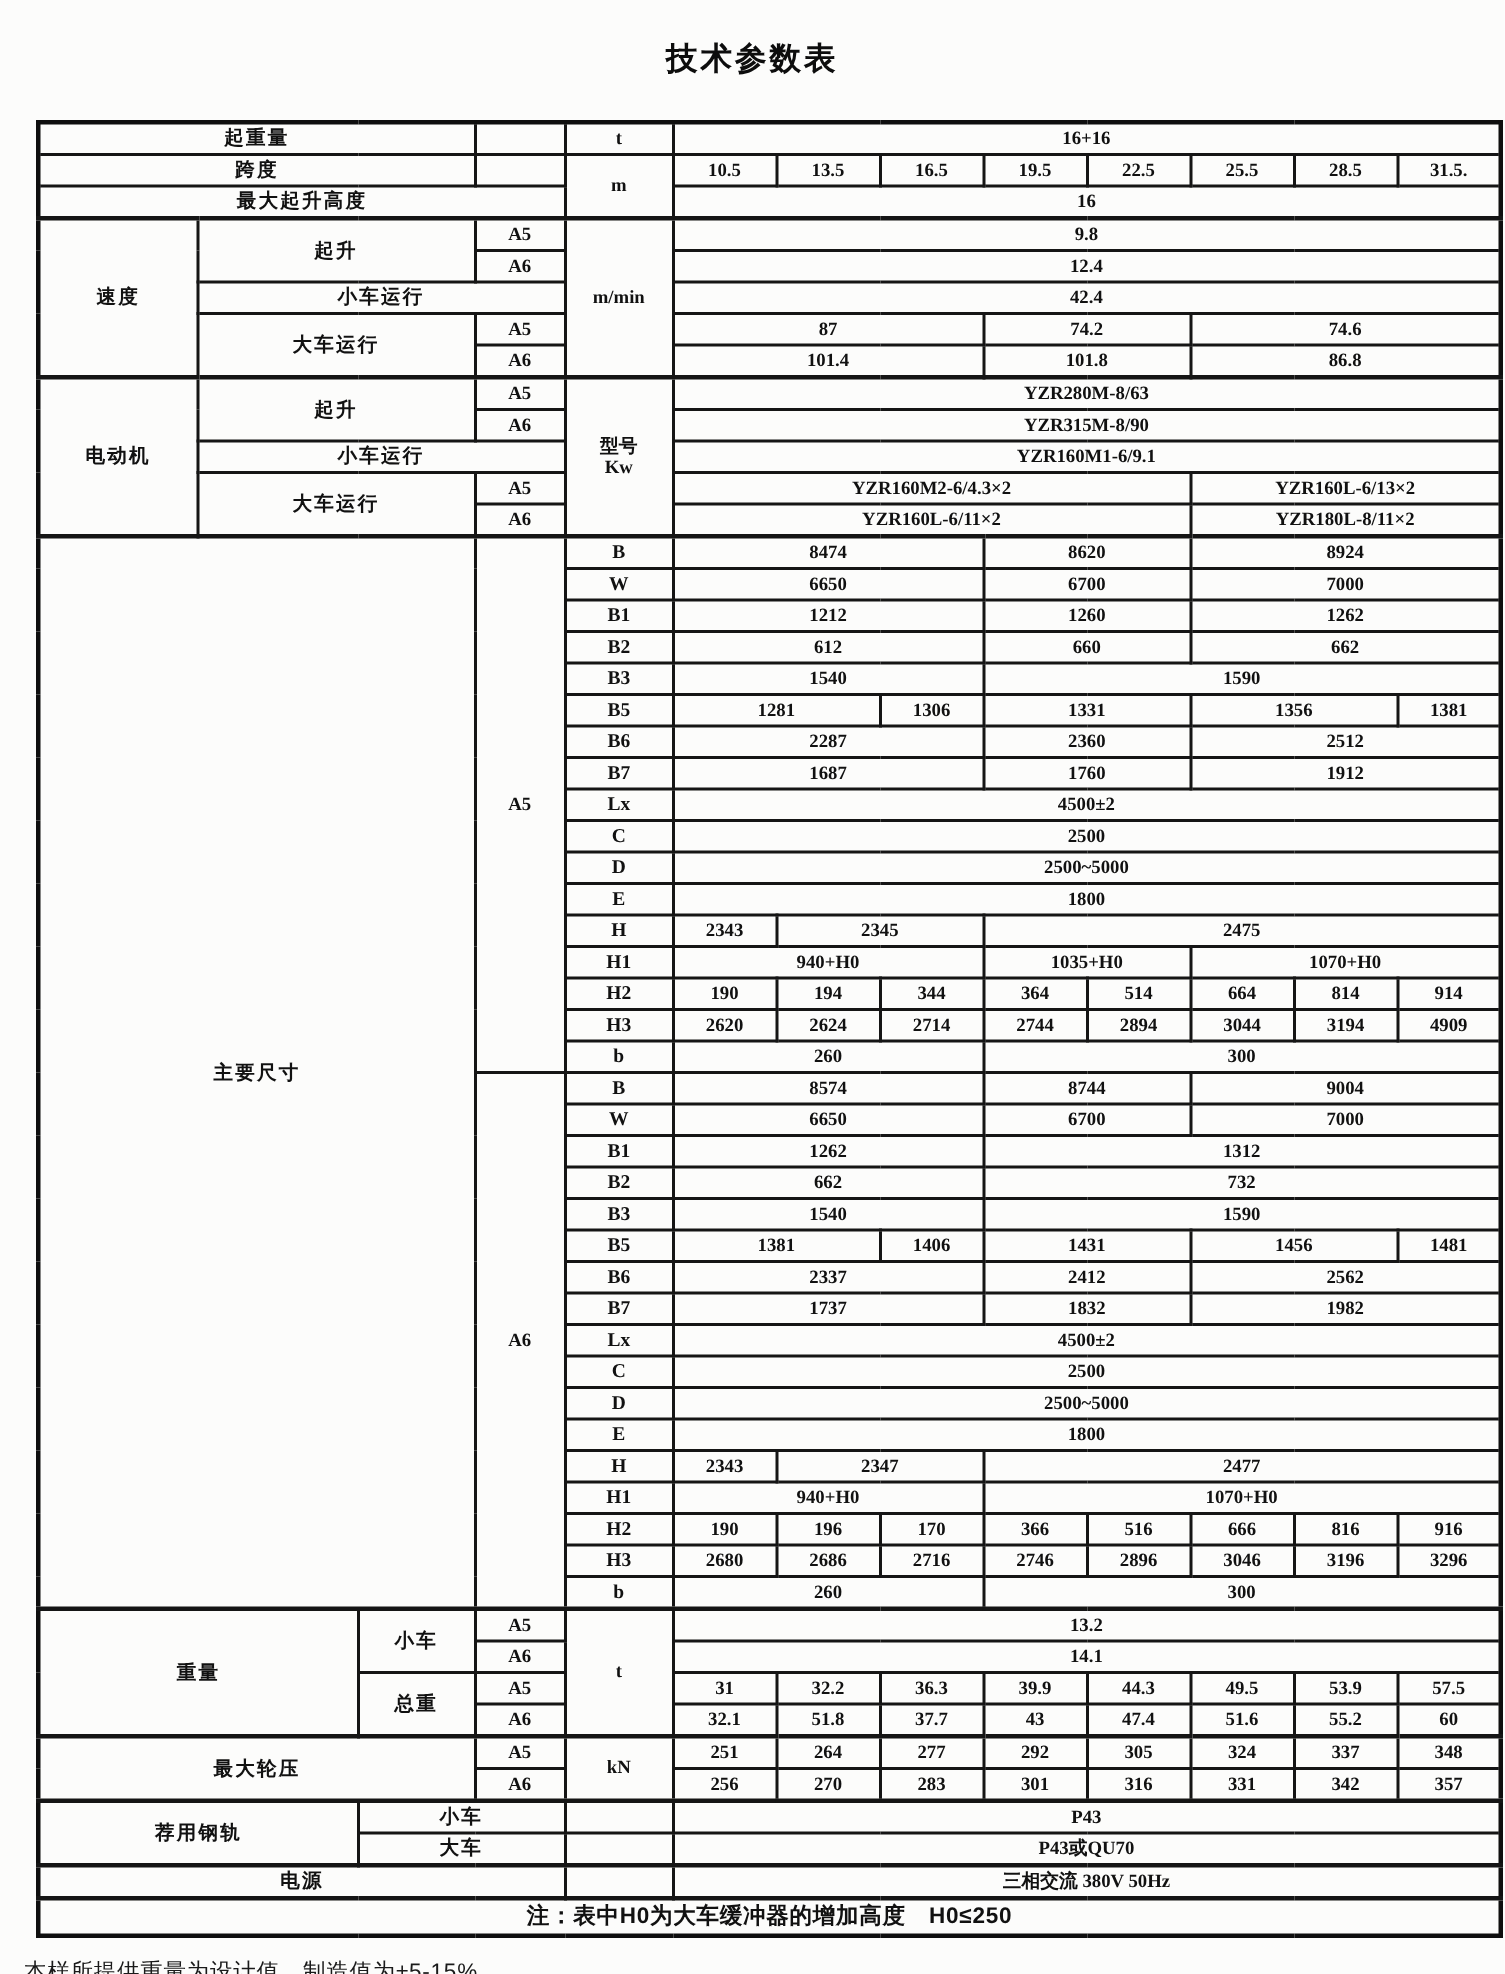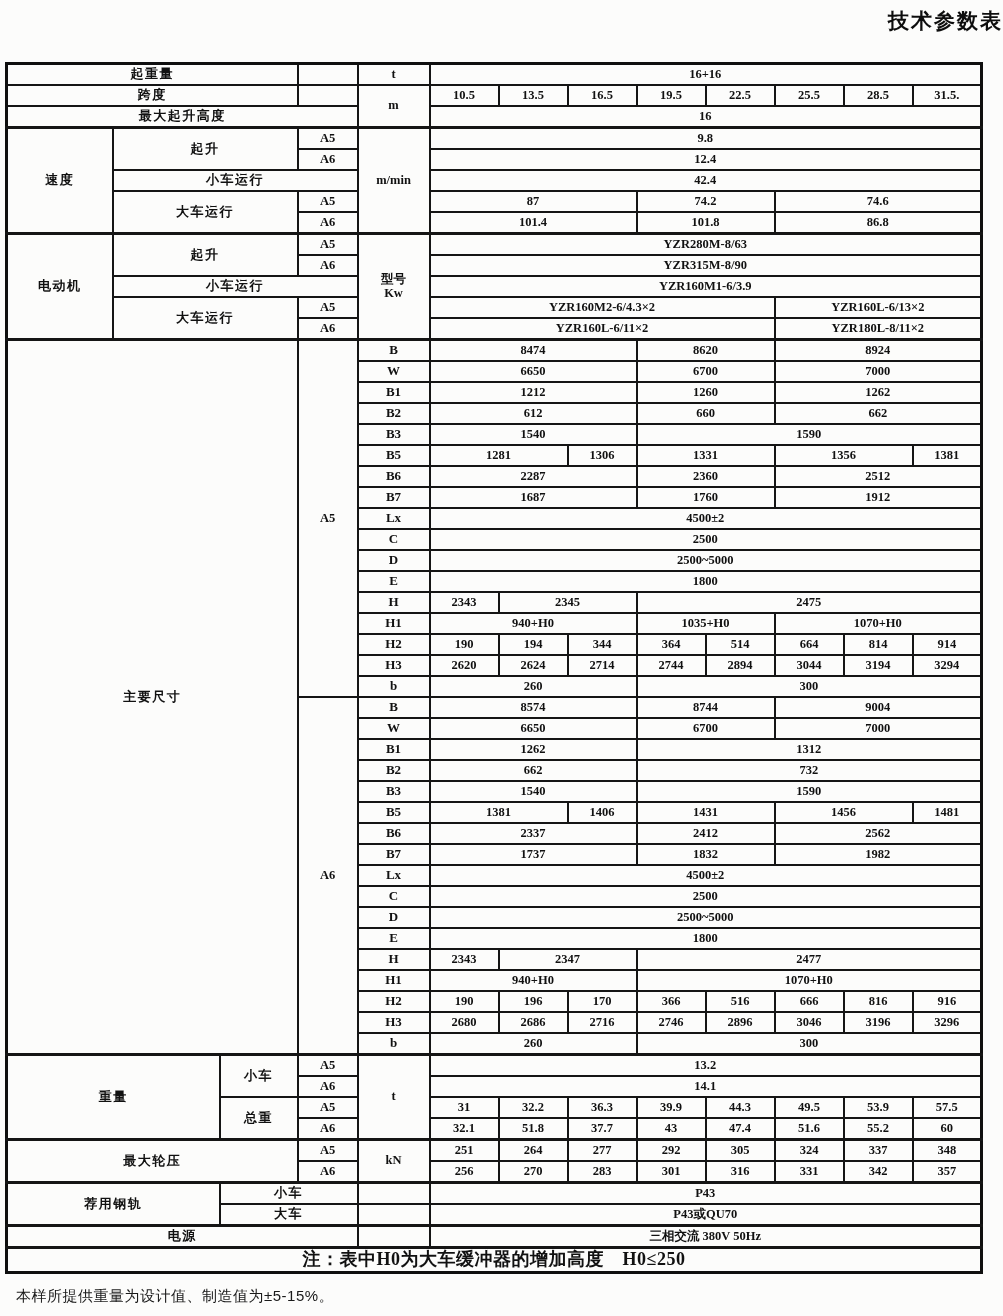--- a/index.html
+++ b/index.html
@@ -9,33 +9,33 @@
     color: #111;
   }
   .page {
     position: relative;
     width: 1003px;
     height: 1316px;
     background: #fcfcfb;
     overflow: hidden;
   }
   .title {
-    margin: 0;
+    margin: 18px;
     padding-top: 7px;
-    text-align: right;
+    text-align: center;
     font-size: 21px;
     font-weight: bold;
     letter-spacing: 2px;
     font-family: "Liberation Sans", sans-serif;
     color: #0d0d0d;
   }
   table.params {
     border-collapse: collapse;
     table-layout: fixed;
-    margin: 27px 0 0 5px;
+    margin: 27px 0 0 24px;
     width: 975px;
     border: 3px solid #0f0f0f;
   }
   table.params td {
     border: 2px solid #151515;
     padding: 0;
     height: 19px;
     text-align: center;
     vertical-align: middle;
     font-weight: bold;
@@ -52,22 +52,22 @@
     font-size: 13px;
     letter-spacing: 1.5px;
   }
   table.params td.k-u {
     font-size: 12.5px;
   }
   table.params td.k-y {
     font-size: 13px;
   }
   table.params td.k-n {
-    font-family: Liberation Serif, serif;
-    font-size: 18px;
+    font-family: Liberation Sans, sans-serif;
+    font-size: 15px;
     letter-spacing: 0.5px;
     height: 22px;
   }
   
   table.params tr.sep td {
     border-top-width: 3px;
   }
   .footer {
     margin: 13px 0 0 16px;
     font-family: "Liberation Sans", sans-serif;
@@ -158,21 +158,21 @@
           <td rowspan="5" class="k-u">型号
 Kw</td>
           <td colspan="8" class="k-v">YZR280M-8/63</td>
         </tr>
         <tr>
           <td class="k-a">A6</td>
           <td colspan="8" class="k-v">YZR315M-8/90</td>
         </tr>
         <tr>
           <td colspan="3" class="k-s">小车运行</td>
-          <td colspan="8" class="k-v">YZR160M1-6/3.9</td>
+          <td colspan="8" class="k-v">YZR160M1-6/9.1</td>
         </tr>
         <tr>
           <td colspan="2" rowspan="2" class="k-s">大车运行</td>
           <td class="k-a">A5</td>
           <td colspan="5" class="k-v">YZR160M2-6/4.3×2</td>
           <td colspan="3" class="k-v">YZR160L-6/13×2</td>
         </tr>
         <tr>
           <td class="k-a">A6</td>
           <td colspan="5" class="k-v">YZR160L-6/11×2</td>
@@ -270,21 +270,21 @@
         </tr>
         <tr>
           <td class="k-y">H3</td>
           <td class="k-v">2620</td>
           <td class="k-v">2624</td>
           <td class="k-v">2714</td>
           <td class="k-v">2744</td>
           <td class="k-v">2894</td>
           <td class="k-v">3044</td>
           <td class="k-v">3194</td>
-          <td class="k-v">3294</td>
+          <td class="k-v">4909</td>
         </tr>
         <tr>
           <td class="k-y">b</td>
           <td colspan="3" class="k-v">260</td>
           <td colspan="5" class="k-v">300</td>
         </tr>
         <tr>
           <td rowspan="17" class="k-a">A6</td>
           <td class="k-y">B</td>
           <td colspan="3" class="k-v">8574</td>

